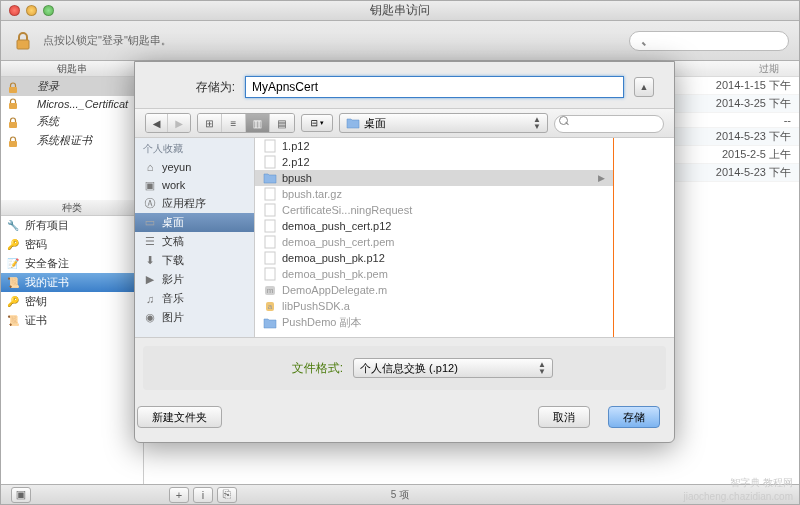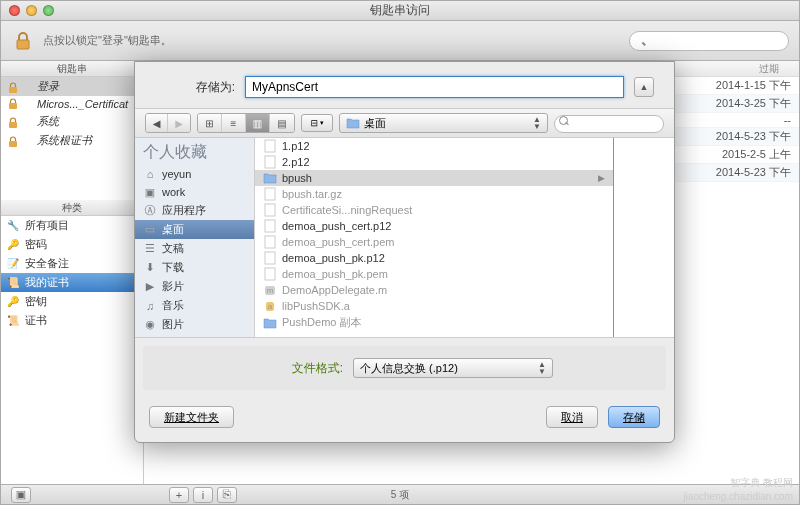--- a/index.html
+++ b/index.html
@@ -62,39 +62,39 @@
   .group-btn { width: 32px; height: 18px; border: 1px solid #aaa; border-radius: 3px; background: linear-gradient(#fdfdfd,#e0e0e0); font-size: 9px; display: flex; align-items: center; justify-content: center; gap:2px; }
   .loc-select { flex: 1; height: 20px; border: 1px solid #aaa; border-radius: 3px; background: linear-gradient(#fdfdfd,#e0e0e0); display: flex; align-items: center; padding: 0 6px; font-size: 11px; gap: 4px; }
   .loc-select .arrows { margin-left: auto; font-size: 8px; color: #555; line-height: 7px; }
   .sheet-search { width: 110px; height: 18px; border: 1px solid #bbb; border-radius: 9px; background: #fff; padding: 0 6px 0 18px; font-size: 10px; }
   .sheet-search-wrap { position: relative; }
   .sheet-search-wrap::before { content: ""; position: absolute; left: 5px; top: 3px; width: 7px; height: 7px; border: 1.2px solid #888; border-radius: 50%; }
   .sheet-search-wrap::after { content: ""; position: absolute; left: 11px; top: 10px; width: 4px; height: 1.2px; background: #888; transform: rotate(45deg); }
   
   .browser-body { display: flex; height: 200px; background: #fff; border-bottom: 1px solid #ccc; }
   .fav-col { width: 120px; background: #e8edf3; border-right: 1px solid #ccc; overflow: hidden; }
-  .fav-header { font-size: 16px; color: #7a8594; padding: 4px 8px 2px 8px; }
+  .fav-header { font-size: 10px; color: #7a8594; padding: 4px 8px 2px 8px; }
   .fav-item { display: flex; align-items: center; gap: 5px; padding: 2px 8px; font-size: 11px; color: #333; }
   .fav-item.selected { background: linear-gradient(#7a9cc6, #5b7fab); color: #fff; }
   .fav-item.selected .fav-icon { filter: brightness(1.4); }
   .fav-icon { width: 14px; height: 14px; display:flex; align-items:center; justify-content:center; font-size:11px; color:#777; }
   
   .file-col { flex: 1; overflow: hidden; border-right: 1px solid #f97316; }
   .file-item { display: flex; align-items: center; gap: 5px; padding: 1px 8px; font-size: 11px; color: #999; }
   .file-item.enabled { color: #333; }
   .file-item.selected { background: #d8d8d8; }
   .file-item .chev { margin-left: auto; font-size: 9px; color: #888; }
   .file-icon { width: 14px; height: 14px; display:flex; align-items:center; justify-content:center; font-size:10px; }
   
   .format-row { padding: 12px 20px; display: flex; align-items: center; gap: 10px; background: #e6e6e6; margin:8px; border-radius:4px; }
   .format-label { font-size: 12px; color: #4d7c0f; width: 180px; text-align: right; }
   .format-select { width: 200px; height: 20px; border: 1px solid #aaa; border-radius: 3px; background: linear-gradient(#fdfdfd,#e0e0e0); display: flex; align-items: center; padding: 0 6px; font-size: 11px; }
   .format-select .arrows { margin-left: auto; font-size: 8px; color: #555; line-height: 7px; }
   
-  .button-row { padding: 8px 14px 14px 14px; display: flex; gap: 10px; text-decoration: underline; }
+  .button-row { padding: 8px 14px 14px 2px; display: flex; gap: 18px; }
   .btn { height: 22px; padding: 0 14px; border: 1px solid #aaa; border-radius: 4px; background: linear-gradient(#fdfdfd,#e0e0e0); font-size: 11px; display:flex; align-items:center; }
   .btn.primary { background: linear-gradient(#c5e0ff,#7db4f0); border-color: #5a8dc8; }
   .spacer { flex: 1; }
   
   .statusbar { position: absolute; bottom: 0; left: 0; right: 0; height: 20px; background: linear-gradient(#ececec, #d8d8d8); border-top: 1px solid #b0b0b0; display: flex; align-items: center; padding: 0 10px; font-size: 10px; color: #666; gap: 8px; }
   .status-btn { width: 20px; height: 16px; border: 1px solid #aaa; border-radius: 3px; background: linear-gradient(#fdfdfd,#e0e0e0); display:flex; align-items:center; justify-content:center; font-size:11px; }
   .status-center { position: absolute; left: 0; right: 0; text-align: center; }
   
   .watermark { position: absolute; right: 6px; bottom: 2px; font-size: 10px; color: #ccc; }
   .watermark2 { position: absolute; right: 6px; bottom: 14px; font-size: 10px; color: #ccc; }

